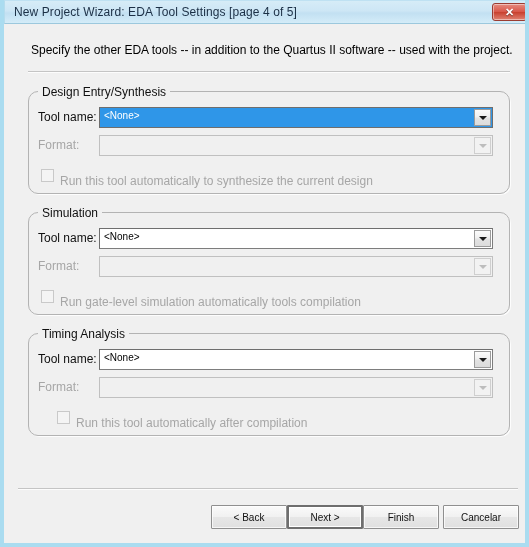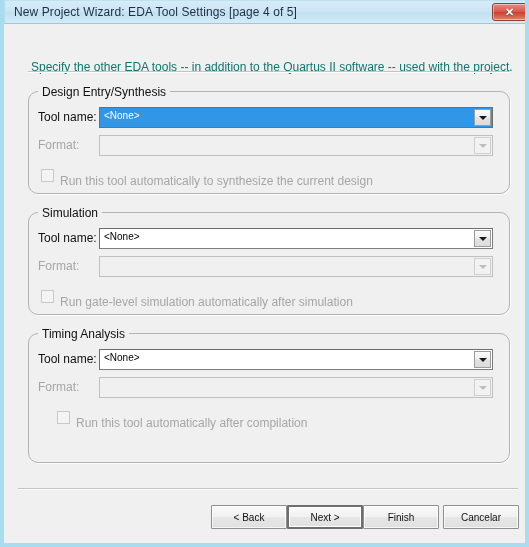--- a/index.html
+++ b/index.html
@@ -86,23 +86,23 @@
     top: 24px;
     width: 527px;
     height: 523px;
     background: #f0f0f0;
     box-sizing: border-box;
   }
 
   .intro {
     position: absolute;
     left: 26px;
-    top: 36px;
-    font-size: 12px;
-    color: #0f766e;
+    top: 19px;
+    font-size: 12px;
+    color: #000000;
     white-space: nowrap;
   }
 
   .hr {
     position: absolute;
     height: 0;
     border-top: 1px solid #c4c4c4;
     border-bottom: 1px solid #fcfcfc;
   }
   .hr-top { left: 23px; top: 47px; width: 482px; }
@@ -123,21 +123,21 @@
     left: 9px;
     padding: 0 4px;
     background: #f0f0f0;
     font-size: 12px;
     color: #101010;
     white-space: nowrap;
   }
 
   .grp-design  { left: 23px; top: 67px;  width: 482px; height: 103px; }
   .grp-sim     { left: 23px; top: 188px; width: 482px; height: 103px; padding-left: 40px; }
-  .grp-timing  { left: 23px; top: 309px; width: 482px; height: 130px; }
+  .grp-timing  { left: 23px; top: 309px; width: 482px; height: 103px; }
 
   
   .row-label {
     position: absolute;
     font-size: 12px;
     color: #101010;
     white-space: nowrap;
   }
   .row-label.disabled { color: #a6a6a6; }
 
@@ -303,21 +303,21 @@
       <div class="row-label disabled" style="left:9px; top:46px;">Format:</div>
       <div class="combo disabled" style="left:70px; top:43px; width:394px;">
         <div class="combo-text"></div>
         <div class="combo-arrow">
             <span class="tri"></span>
           </div>
       </div>
 
       <div class="chk-row" style="left:12px; top:70px;">
         <span class="chk-box"></span>
-        <span class="chk-label">Run gate-level simulation automatically after simulation</span>
+        <span class="chk-label">Run gate-level simulation automatically tools compilation</span>
       </div>
     </div>
 
     <div class="group grp-timing">
       <div class="group-title">Timing Analysis</div>
 
       <div class="row-label" style="left:9px; top:18px;">Tool name:</div>
       <div class="combo" style="left:70px; top:15px; width:394px;">
         <div class="combo-text">&lt;None&gt;</div>
         <div class="combo-arrow">

